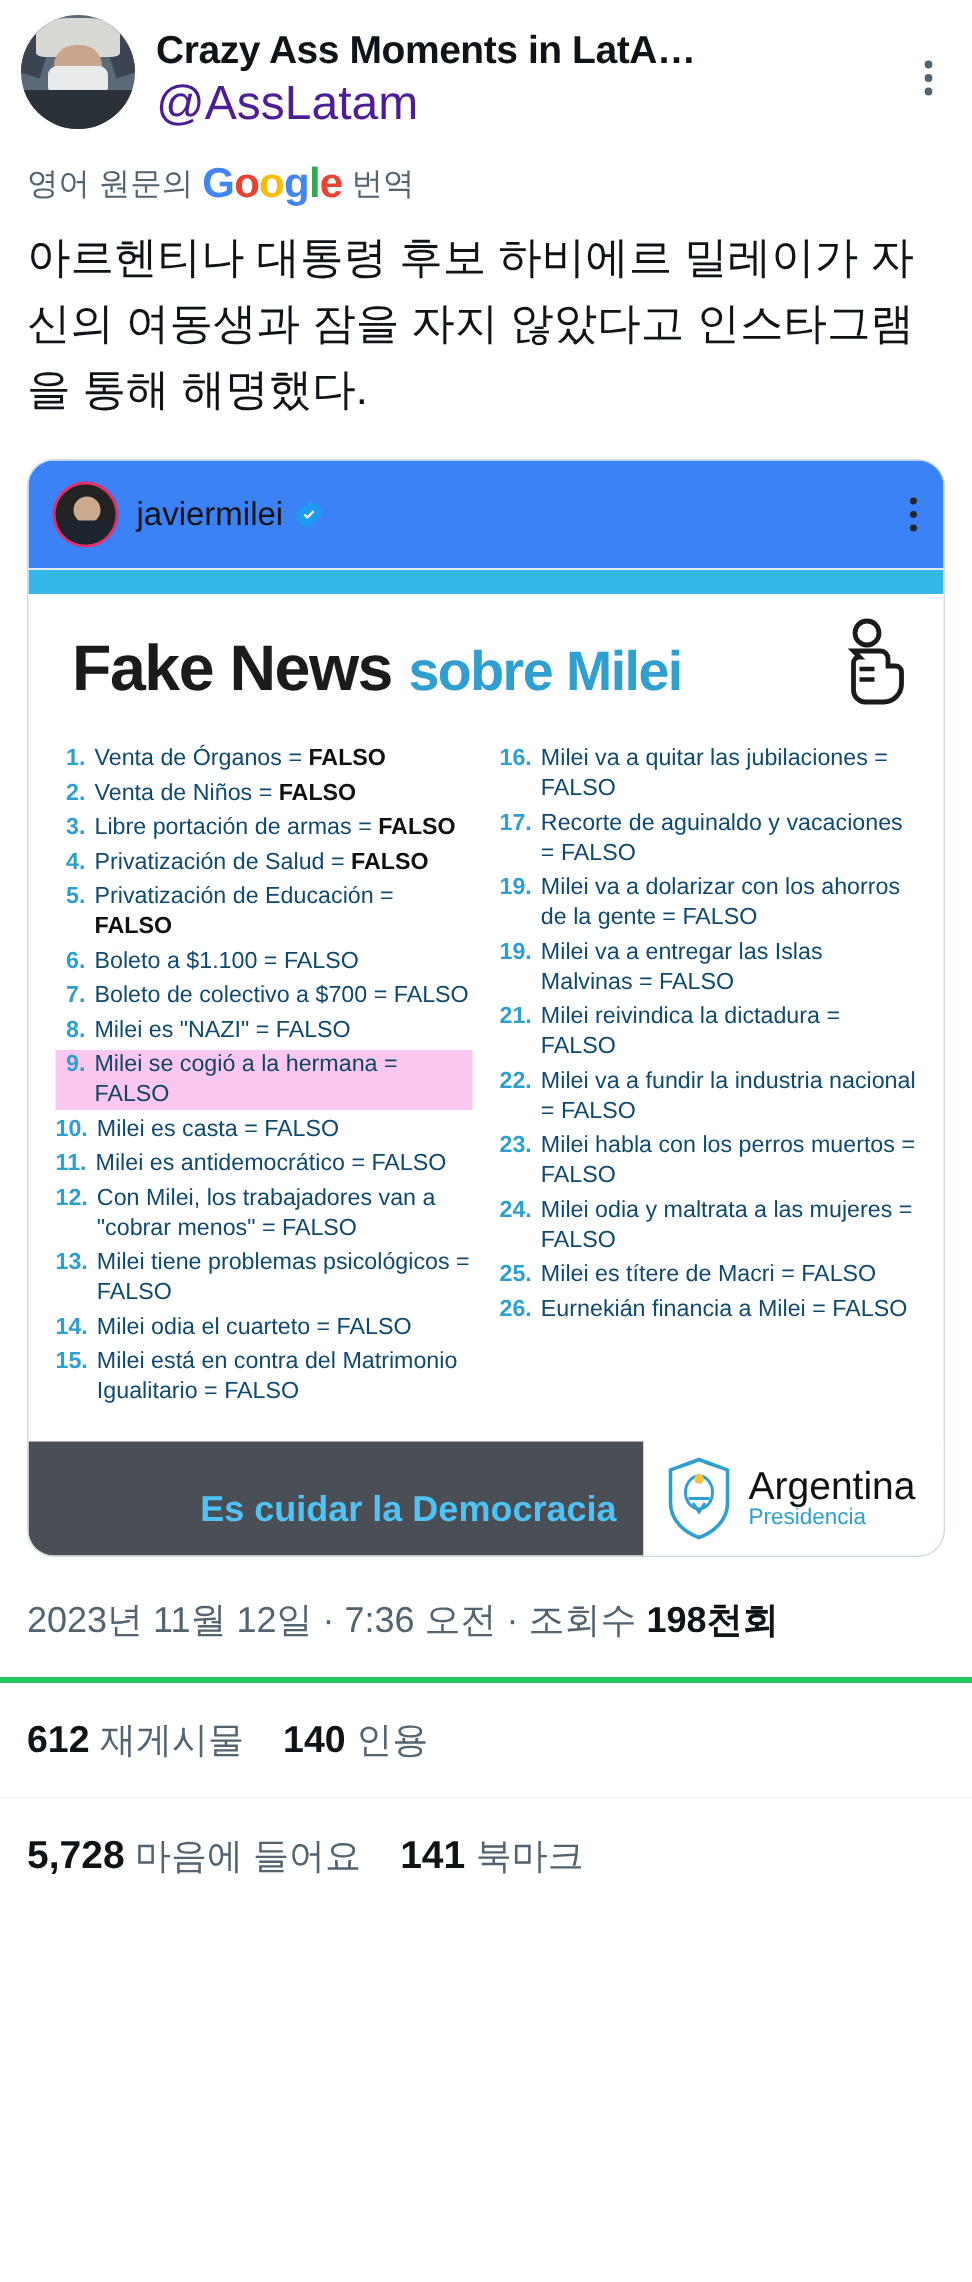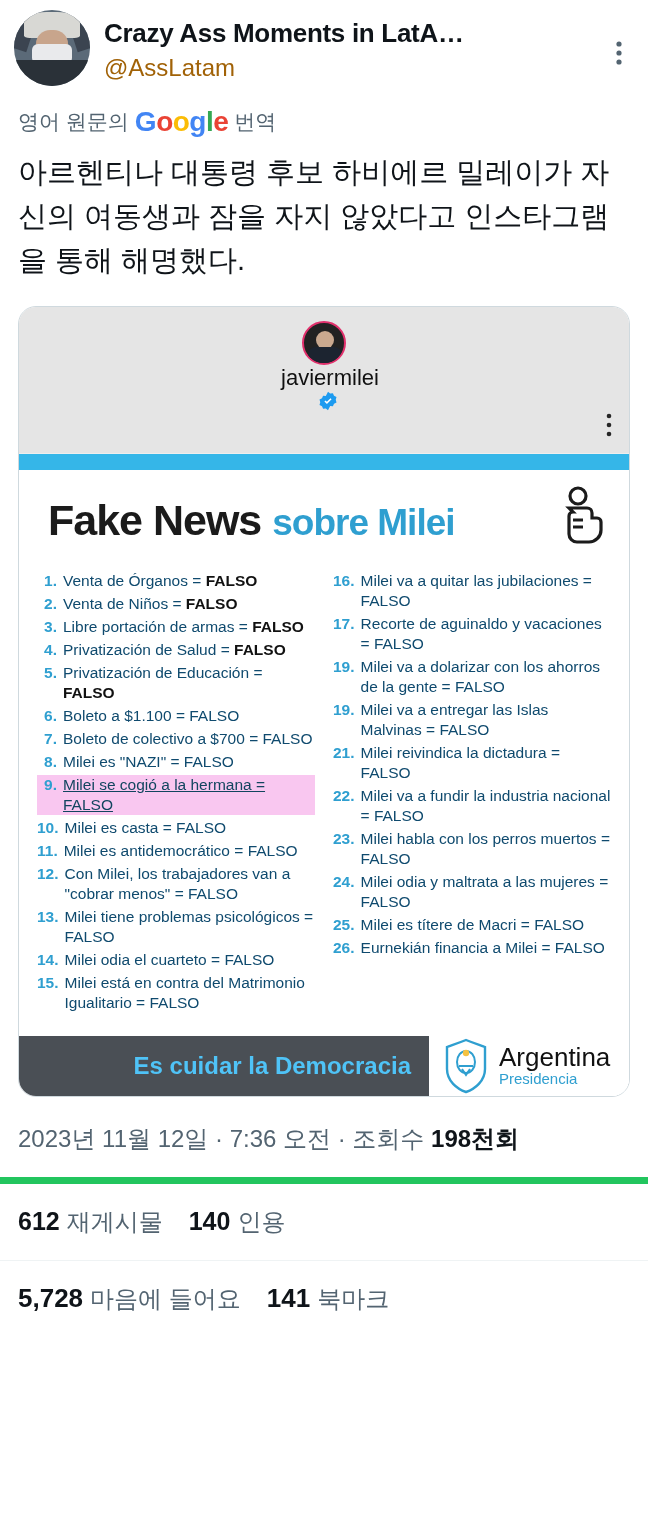--- a/index.html
+++ b/index.html
@@ -72,22 +72,22 @@
   .display-name {
     font-size: 26px;
     font-weight: bold;
     line-height: 32px;
     white-space: nowrap;
     overflow: hidden;
     text-overflow: ellipsis;
     letter-spacing: -0.3px;
   }
   .handle {
-    font-size: 24px;
-    color: #a16207;
+    font-size: 32px;
+    color: #4c1d95;
     line-height: 30px;
     margin-top: 4px;
   }
   .more-btn {
     flex: 0 0 30px;
     text-align: center;
     color: #536471;
     font-size: 24px;
     line-height: 26px;
     padding-top: 14px;
@@ -135,22 +135,21 @@
     margin: 24px 18px 0 18px;
     border: 1px solid #cfd9de;
     border-radius: 18px;
     overflow: hidden;
     background: #fff;
   }
   .ig-head {
     display: flex;
     align-items: center;
     padding: 14px 16px;
-    background: #e5e5e5;
-    flex-direction: column;
+    background: #3b82f6;
   }
   .ig-avatar {
     width: 44px;
     height: 44px;
     border-radius: 50%;
     flex: 0 0 44px;
     background: #222;
     position: relative;
     overflow: hidden;
     border: 2px solid #e1306c;
@@ -235,21 +234,21 @@
     text-align: right;
     padding-right: 6px;
     color: #2f9fd0;
     font-weight: bold;
   }
   .item .txt { flex: 1 1 auto; }
   .item .txt b { color: #111; }
   .item.hl {
     background: #f9c7f0;
   }
-  .item.hl .txt { color: #12455f; text-decoration: underline; }
+  .item.hl .txt { color: #12455f; }
 
   .poster-footer {
     display: flex;
     align-items: stretch;
     margin-top: 10px;
   }
   .pf-left {
     flex: 1 1 auto;
     background: #4a4f55;
     color: #fff;
@@ -258,21 +257,21 @@
   .pf-left .l1 {
     font-size: 28px;
     font-weight: bold;
     letter-spacing: -0.4px;
   }
   .pf-left .l2 {
     font-size: 24px;
     font-weight: bold;
     color: #4fc3f7;
     text-align: right;
-    margin-top: 2px;
+    margin-top: 18px;
   }
   .pf-right {
     flex: 0 0 200px;
     background: #ffffff;
     display: flex;
     align-items: center;
     gap: 10px;
     padding-left: 14px;
   }
   .shield {
@@ -288,21 +287,21 @@
     font-size: 15px;
     color: #2f9fd0;
     line-height: 18px;
   }
 
   
   .meta {
     font-size: 24px;
     color: #536471;
     padding: 26px 18px 22px 18px;
-    border-bottom: 7px solid #22c55e;
+    border-bottom: 4px solid #22c55e;
   }
   .meta b { color: #0f1419; }
   .stats {
     font-size: 24px;
     color: #536471;
     padding: 22px 18px;
     border-bottom: 1px solid #eff3f4;
     display: flex;
     gap: 26px;
     align-items: baseline;

